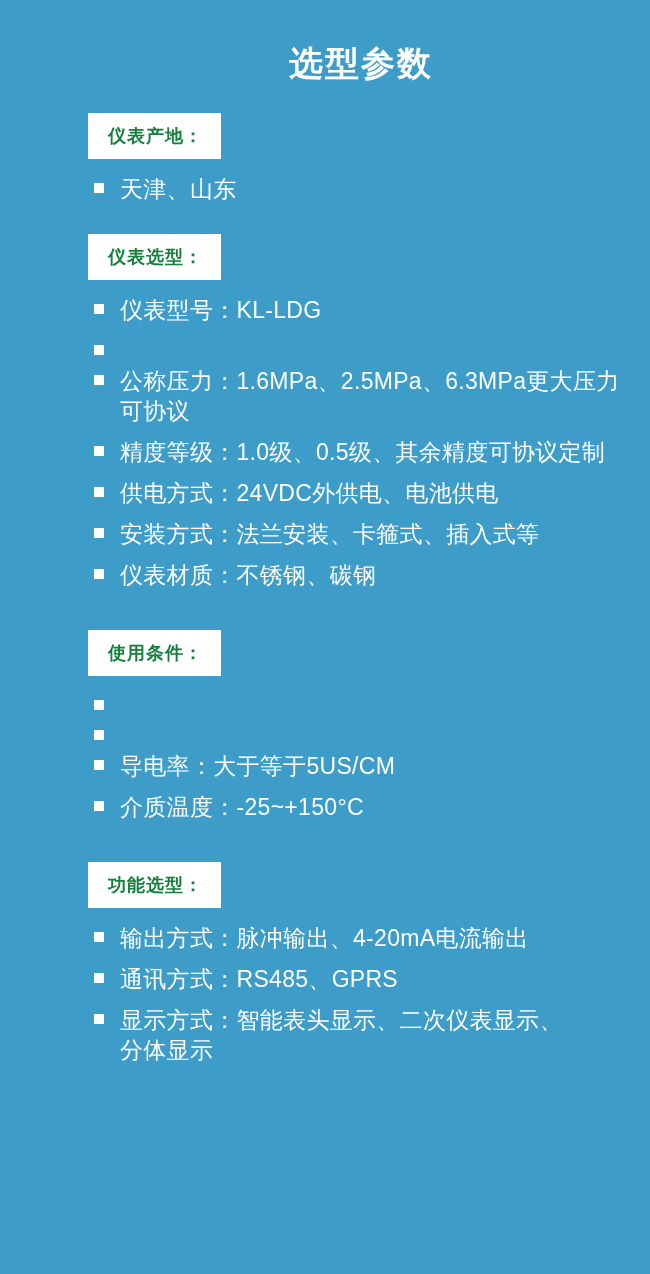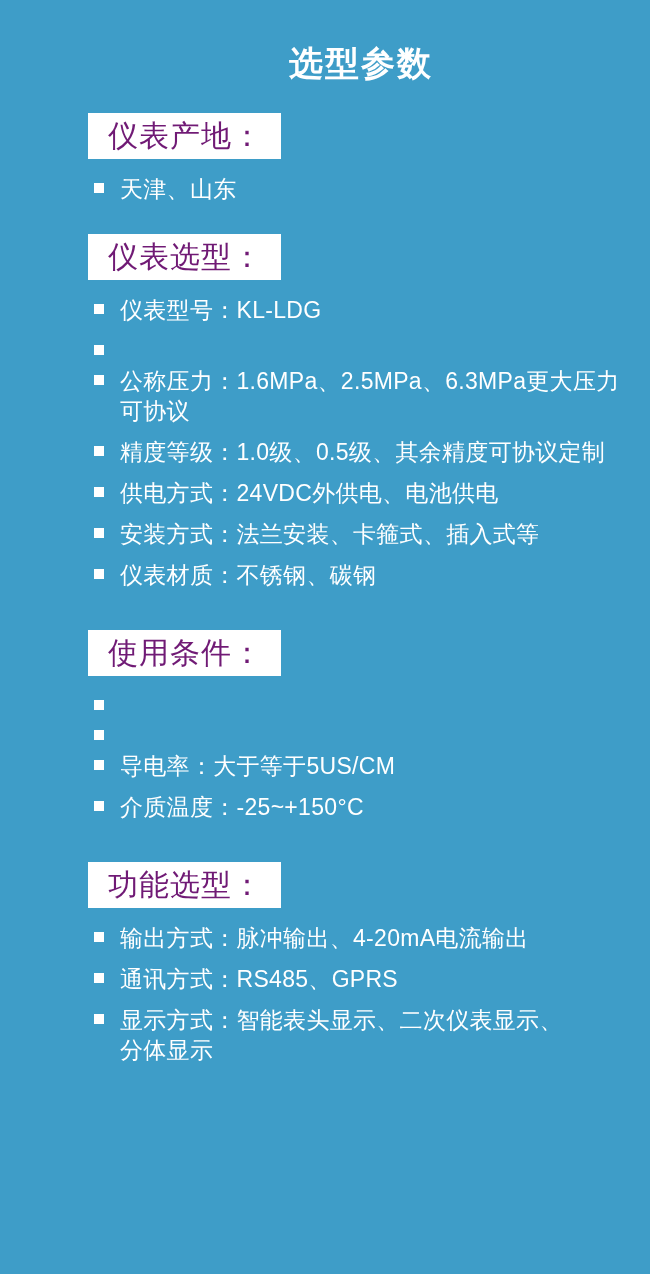--- a/index.html
+++ b/index.html
@@ -35,23 +35,23 @@
   .section {
     margin-top: 30px;
   }
   .section.first {
     margin-top: 28px;
   }
   .section-header {
     display: inline-block;
     margin-left: 52px;
     background: #ffffff;
-    color: #701a75;
-    font-size: 30px;
-    font-weight: normal;
+    color: #15803d;
+    font-size: 18px;
+    font-weight: bold;
     line-height: 24px;
     padding: 11px 18px 11px 20px;
     letter-spacing: 1px;
   }
   .items {
     margin: 0;
     padding: 0;
     list-style: none;
   }
   .item {

